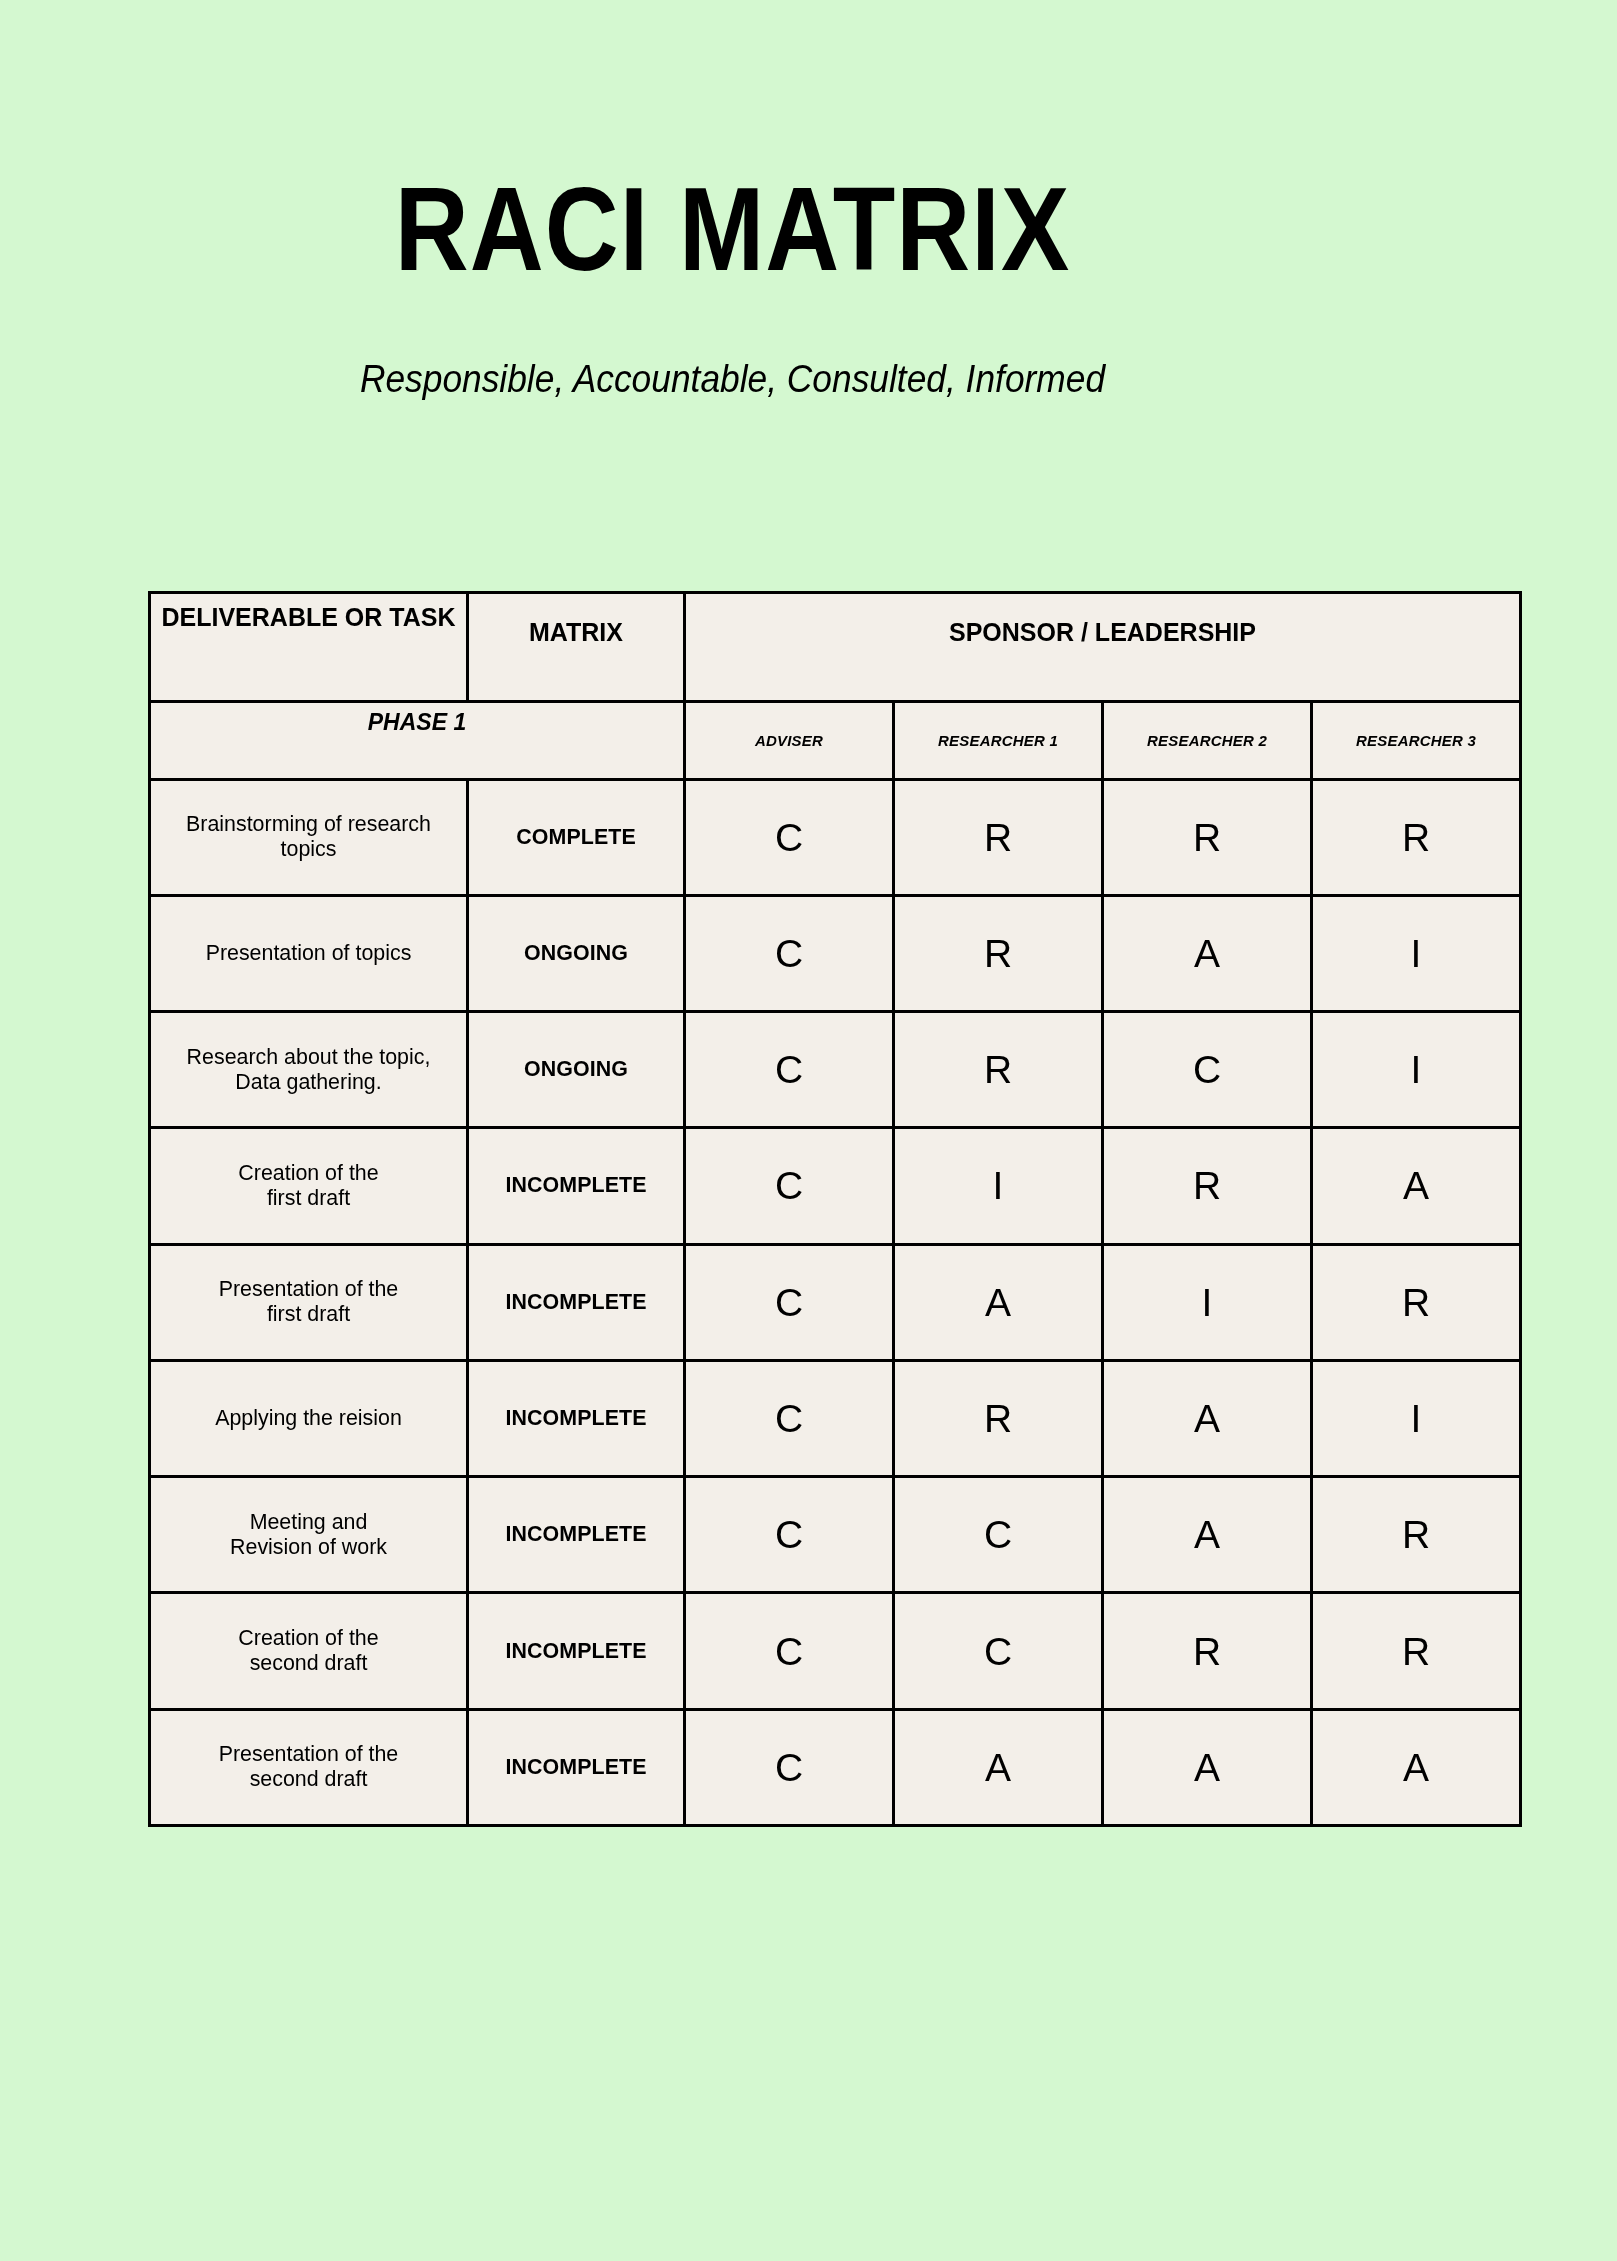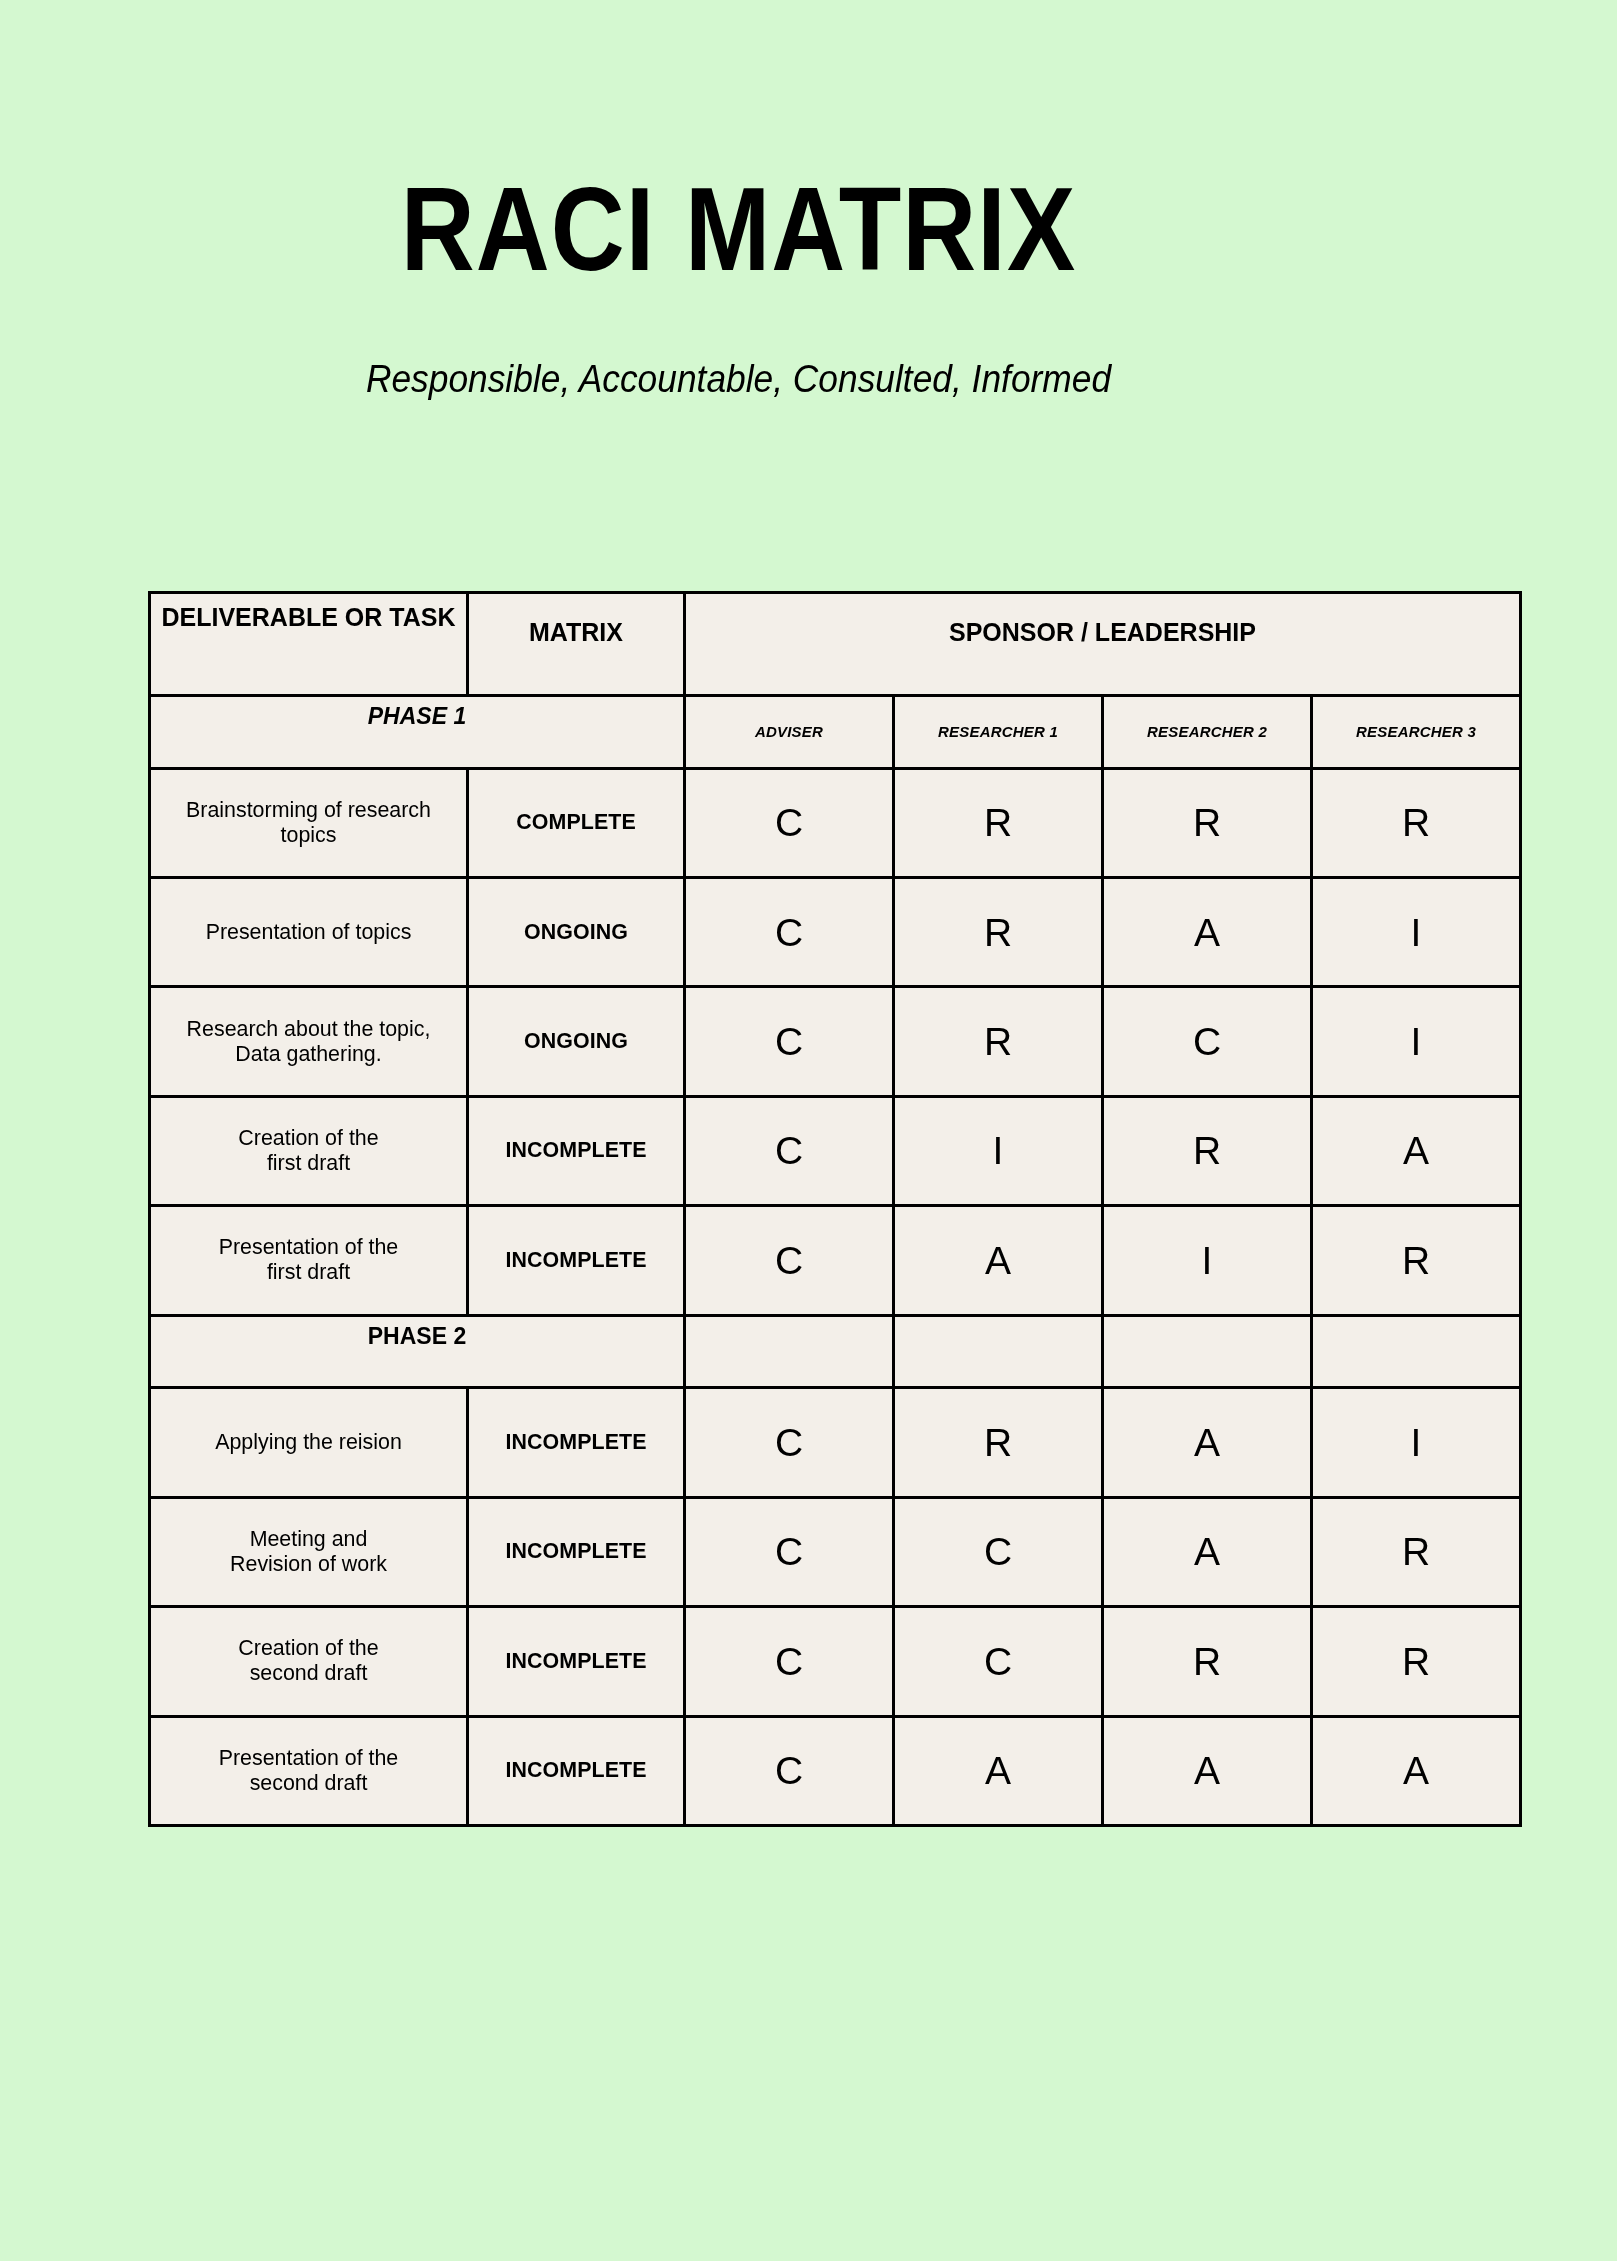--- a/index.html
+++ b/index.html
@@ -11,21 +11,21 @@
     height: 2261px;
     background: #d4f8d0;
     font-family: "Liberation Sans", sans-serif;
     overflow: hidden;
     position: relative;
   }
 
   
   .title-area {
     position: absolute;
-    left: 16px;
+    left: 10px;
     top: 0;
     width: 1445px;
     text-align: center;
   }
   .doc-title {
     margin: 0;
     padding-top: 169px;
     font-family: "Liberation Sans", sans-serif;
     font-size: 119px;
     font-weight: 700;
@@ -197,27 +197,20 @@
           <td class="raci-cell">A</td>
         </tr>
         <tr style="height: 96px;">
           <td class="task-cell">Presentation  of the<br>first draft</td>
           <td class="status-cell">INCOMPLETE</td>
           <td class="raci-cell">C</td>
           <td class="raci-cell">A</td>
           <td class="raci-cell">I</td>
           <td class="raci-cell">R</td>
         </tr>
-        <tr style="height: 63px;">
-          <td class="phase-label" colspan="2">PHASE 2</td>
-          <td class="raci-cell"></td>
-          <td class="raci-cell"></td>
-          <td class="raci-cell"></td>
-          <td class="raci-cell"></td>
-        </tr>
         <tr style="height: 96px;">
           <td class="task-cell">Applying the reision</td>
           <td class="status-cell">INCOMPLETE</td>
           <td class="raci-cell">C</td>
           <td class="raci-cell">R</td>
           <td class="raci-cell">A</td>
           <td class="raci-cell">I</td>
         </tr>
         <tr style="height: 96px;">
           <td class="task-cell">Meeting and<br>Revision of work</td>

